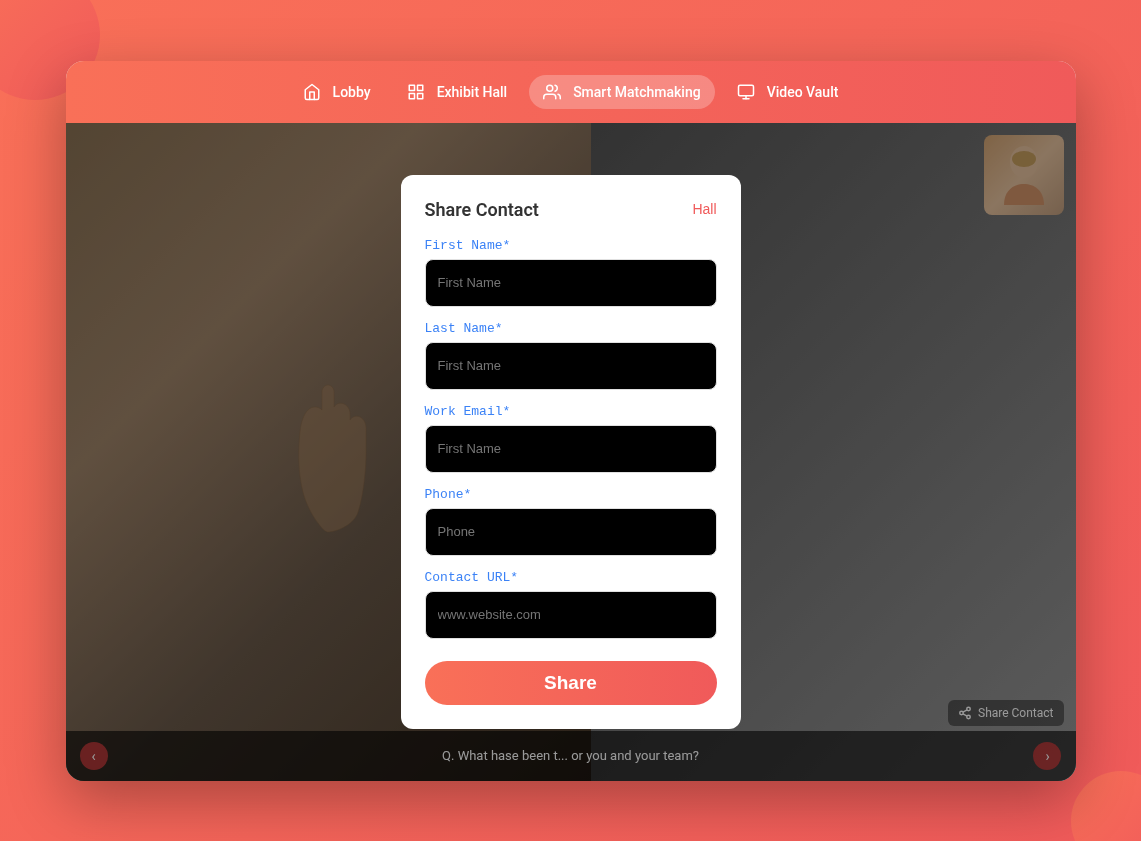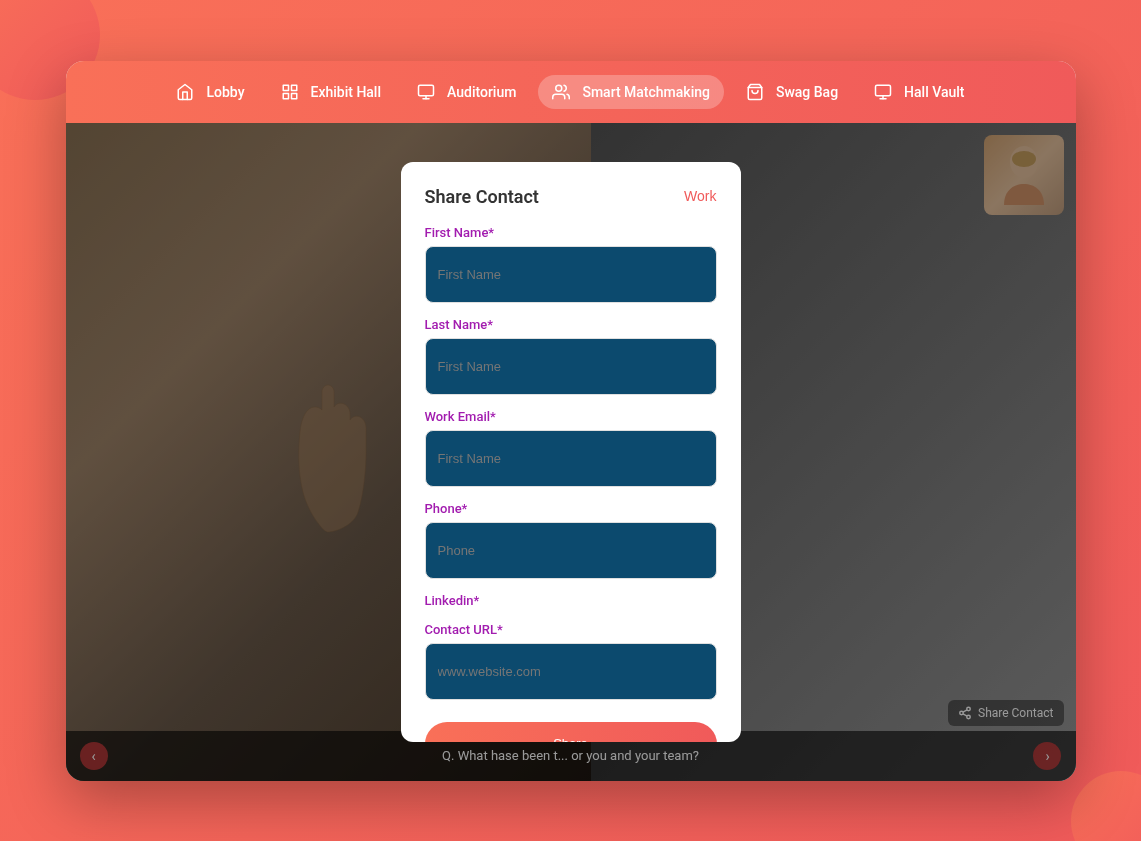--- a/index.html
+++ b/index.html
@@ -221,44 +221,45 @@
       border: none;
     }
 
     .form-group {
       margin-bottom: 14px;
     }
 
     .form-label {
       font-size: 13px;
       font-weight: 500;
-      color: #a21caf;
+      color: #3b82f6;
       margin-bottom: 6px;
       display: block;
+      font-family: Liberation Mono, monospace;
     }
 
     .form-input {
       width: 100%;
-      height: 57px;
+      height: 48px;
       border: 1px solid #e0e0e0;
       border-radius: 8px;
       padding: 0 12px;
       font-size: 13px;
       color: #999;
       outline: none;
-      background: #0c4a6e;
+      background: #000000;
     }
 
     .share-btn {
       width: 100%;
       height: 44px;
       background: linear-gradient(90deg, #f97058 0%, #f05a5a 100%);
       color: white;
-      font-size: 13px;
-      font-weight: 400;
+      font-size: 19px;
+      font-weight: 700;
       border: none;
       border-radius: 22px;
       cursor: pointer;
       margin-top: 8px;
     }
 
     
     .blob-top-left {
       position: absolute;
       top: -30px;
@@ -302,55 +303,39 @@
     <div class="nav-item">
       <svg class="nav-icon" viewBox="0 0 24 24" fill="none" stroke="white" stroke-width="2" stroke-linecap="round" stroke-linejoin="round">
         <rect x="3" y="3" width="7" height="7"></rect>
           <rect x="14" y="3" width="7" height="7"></rect>
           <rect x="3" y="14" width="7" height="7"></rect>
           <rect x="14" y="14" width="7" height="7"></rect>
       </svg>
       <span>Exhibit Hall</span>
     </div>
 
-    <div class="nav-item">
-      <svg class="nav-icon" viewBox="0 0 24 24" fill="none" stroke="white" stroke-width="2" stroke-linecap="round" stroke-linejoin="round">
-        <rect x="2" y="3" width="20" height="14" rx="2"></rect>
-          <line x1="8" y1="21" x2="16" y2="21"></line>
-          <line x1="12" y1="17" x2="12" y2="21"></line>
-      </svg>
-      <span>Auditorium</span>
-    </div>
 
     <div class="nav-item active">
       <svg class="nav-icon" viewBox="0 0 24 24" fill="none" stroke="white" stroke-width="2" stroke-linecap="round" stroke-linejoin="round">
         <path d="M17 21v-2a4 4 0 0 0-4-4H5a4 4 0 0 0-4 4v2"></path>
           <circle cx="9" cy="7" r="4"></circle>
           <path d="M23 21v-2a4 4 0 0 0-3-3.87"></path>
           <path d="M16 3.13a4 4 0 0 1 0 7.75"></path>
       </svg>
       <span>Smart Matchmaking</span>
     </div>
 
-    <div class="nav-item">
-      <svg class="nav-icon" viewBox="0 0 24 24" fill="none" stroke="white" stroke-width="2" stroke-linecap="round" stroke-linejoin="round">
-        <path d="M6 2L3 6v14a2 2 0 0 0 2 2h14a2 2 0 0 0 2-2V6l-3-4z"></path>
-          <line x1="3" y1="6" x2="21" y2="6"></line>
-          <path d="M16 10a4 4 0 0 1-8 0"></path>
-      </svg>
-      <span>Swag Bag</span>
-    </div>
 
     <div class="nav-item">
       <svg class="nav-icon" viewBox="0 0 24 24" fill="none" stroke="white" stroke-width="2" stroke-linecap="round" stroke-linejoin="round">
         <rect x="2" y="3" width="20" height="14" rx="2"></rect>
           <line x1="8" y1="21" x2="16" y2="21"></line>
           <line x1="12" y1="17" x2="12" y2="21"></line>
       </svg>
-      <span>Hall Vault</span>
+      <span>Video Vault</span>
     </div>
   </nav>
 
   <div class="main-content">
 
     <div class="video-bg">
       <div class="video-hand">
 
         <svg class="hand-visual" viewBox="0 0 120 200" fill="none">
           <path d="M60 180 C55 180 40 160 35 140 C30 120 30 100 32 80 C33 70 36 62 40 58 C44 54 50 54 54 58 L54 40 C54 36 57 33 60 33 C63 33 66 36 66 40 L66 55 C68 52 72 50 76 52 C80 54 82 58 82 62 L82 68 C84 65 88 63 92 65 C96 67 98 72 98 76 L98 100 C98 120 95 145 90 160 C85 175 65 180 60 180Z" fill="rgba(180,140,100,0.7)" stroke="rgba(140,100,60,0.5)" stroke-width="1"></path>
@@ -382,21 +367,21 @@
       <div class="nav-arrow">‹</div>
       <span>Q. What hase been t... or you and your team?</span>
       <div class="nav-arrow">›</div>
     </div>
 
     <div class="modal-overlay">
       <div class="modal">
 
         <div class="modal-header">
           <h2 class="modal-title">Share Contact</h2>
-          <button class="close-btn">Work</button>
+          <button class="close-btn">Hall</button>
         </div>
 
         
         <div class="form-group">
           <label class="form-label">First Name*</label>
           <input class="form-input" type="text" placeholder="First Name" style="">
         </div>
 
         
         <div class="form-group">
@@ -411,21 +396,20 @@
         </div>
 
         
         <div class="form-group">
           <label class="form-label">Phone*</label>
           <input class="form-input" type="tel" placeholder="Phone" style="">
         </div>
 
         
         <div class="form-group">
-          <label class="form-label">Linkedin*</label>
         </div>
 
         
         <div class="form-group">
           <label class="form-label">Contact URL*</label>
           <input class="form-input" type="url" placeholder="www.website.com" style="">
         </div>
 
         <button class="share-btn">Share</button>
 

